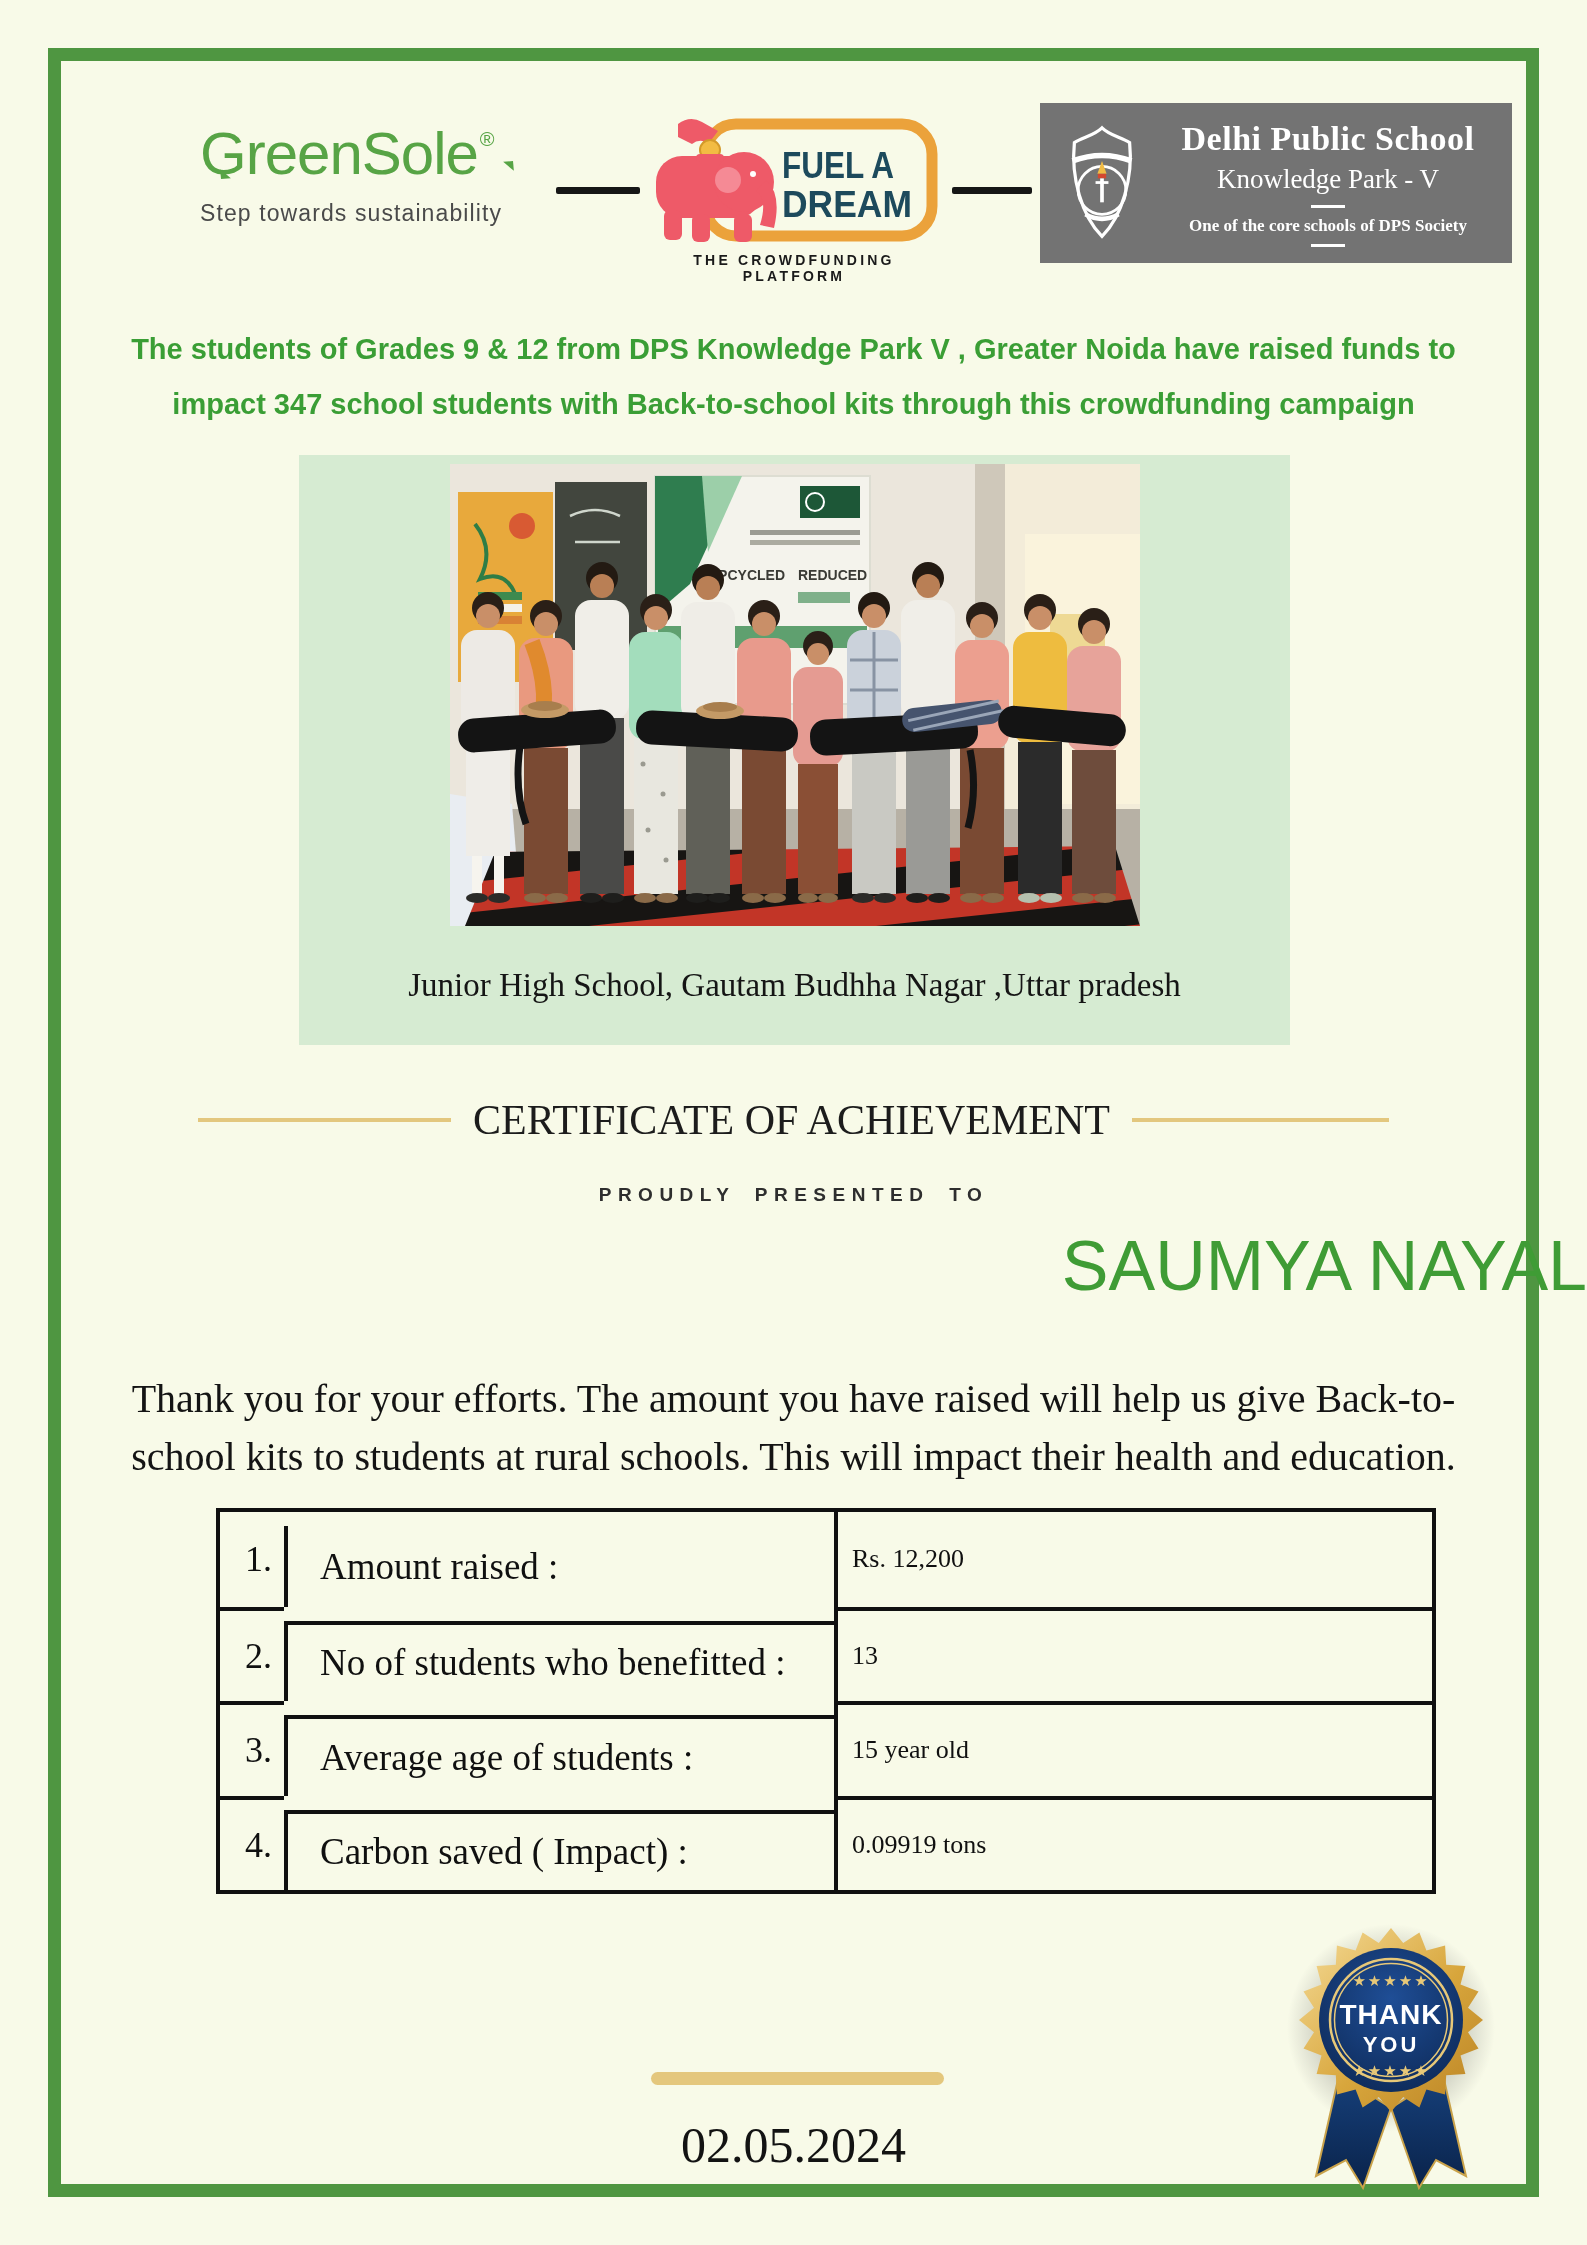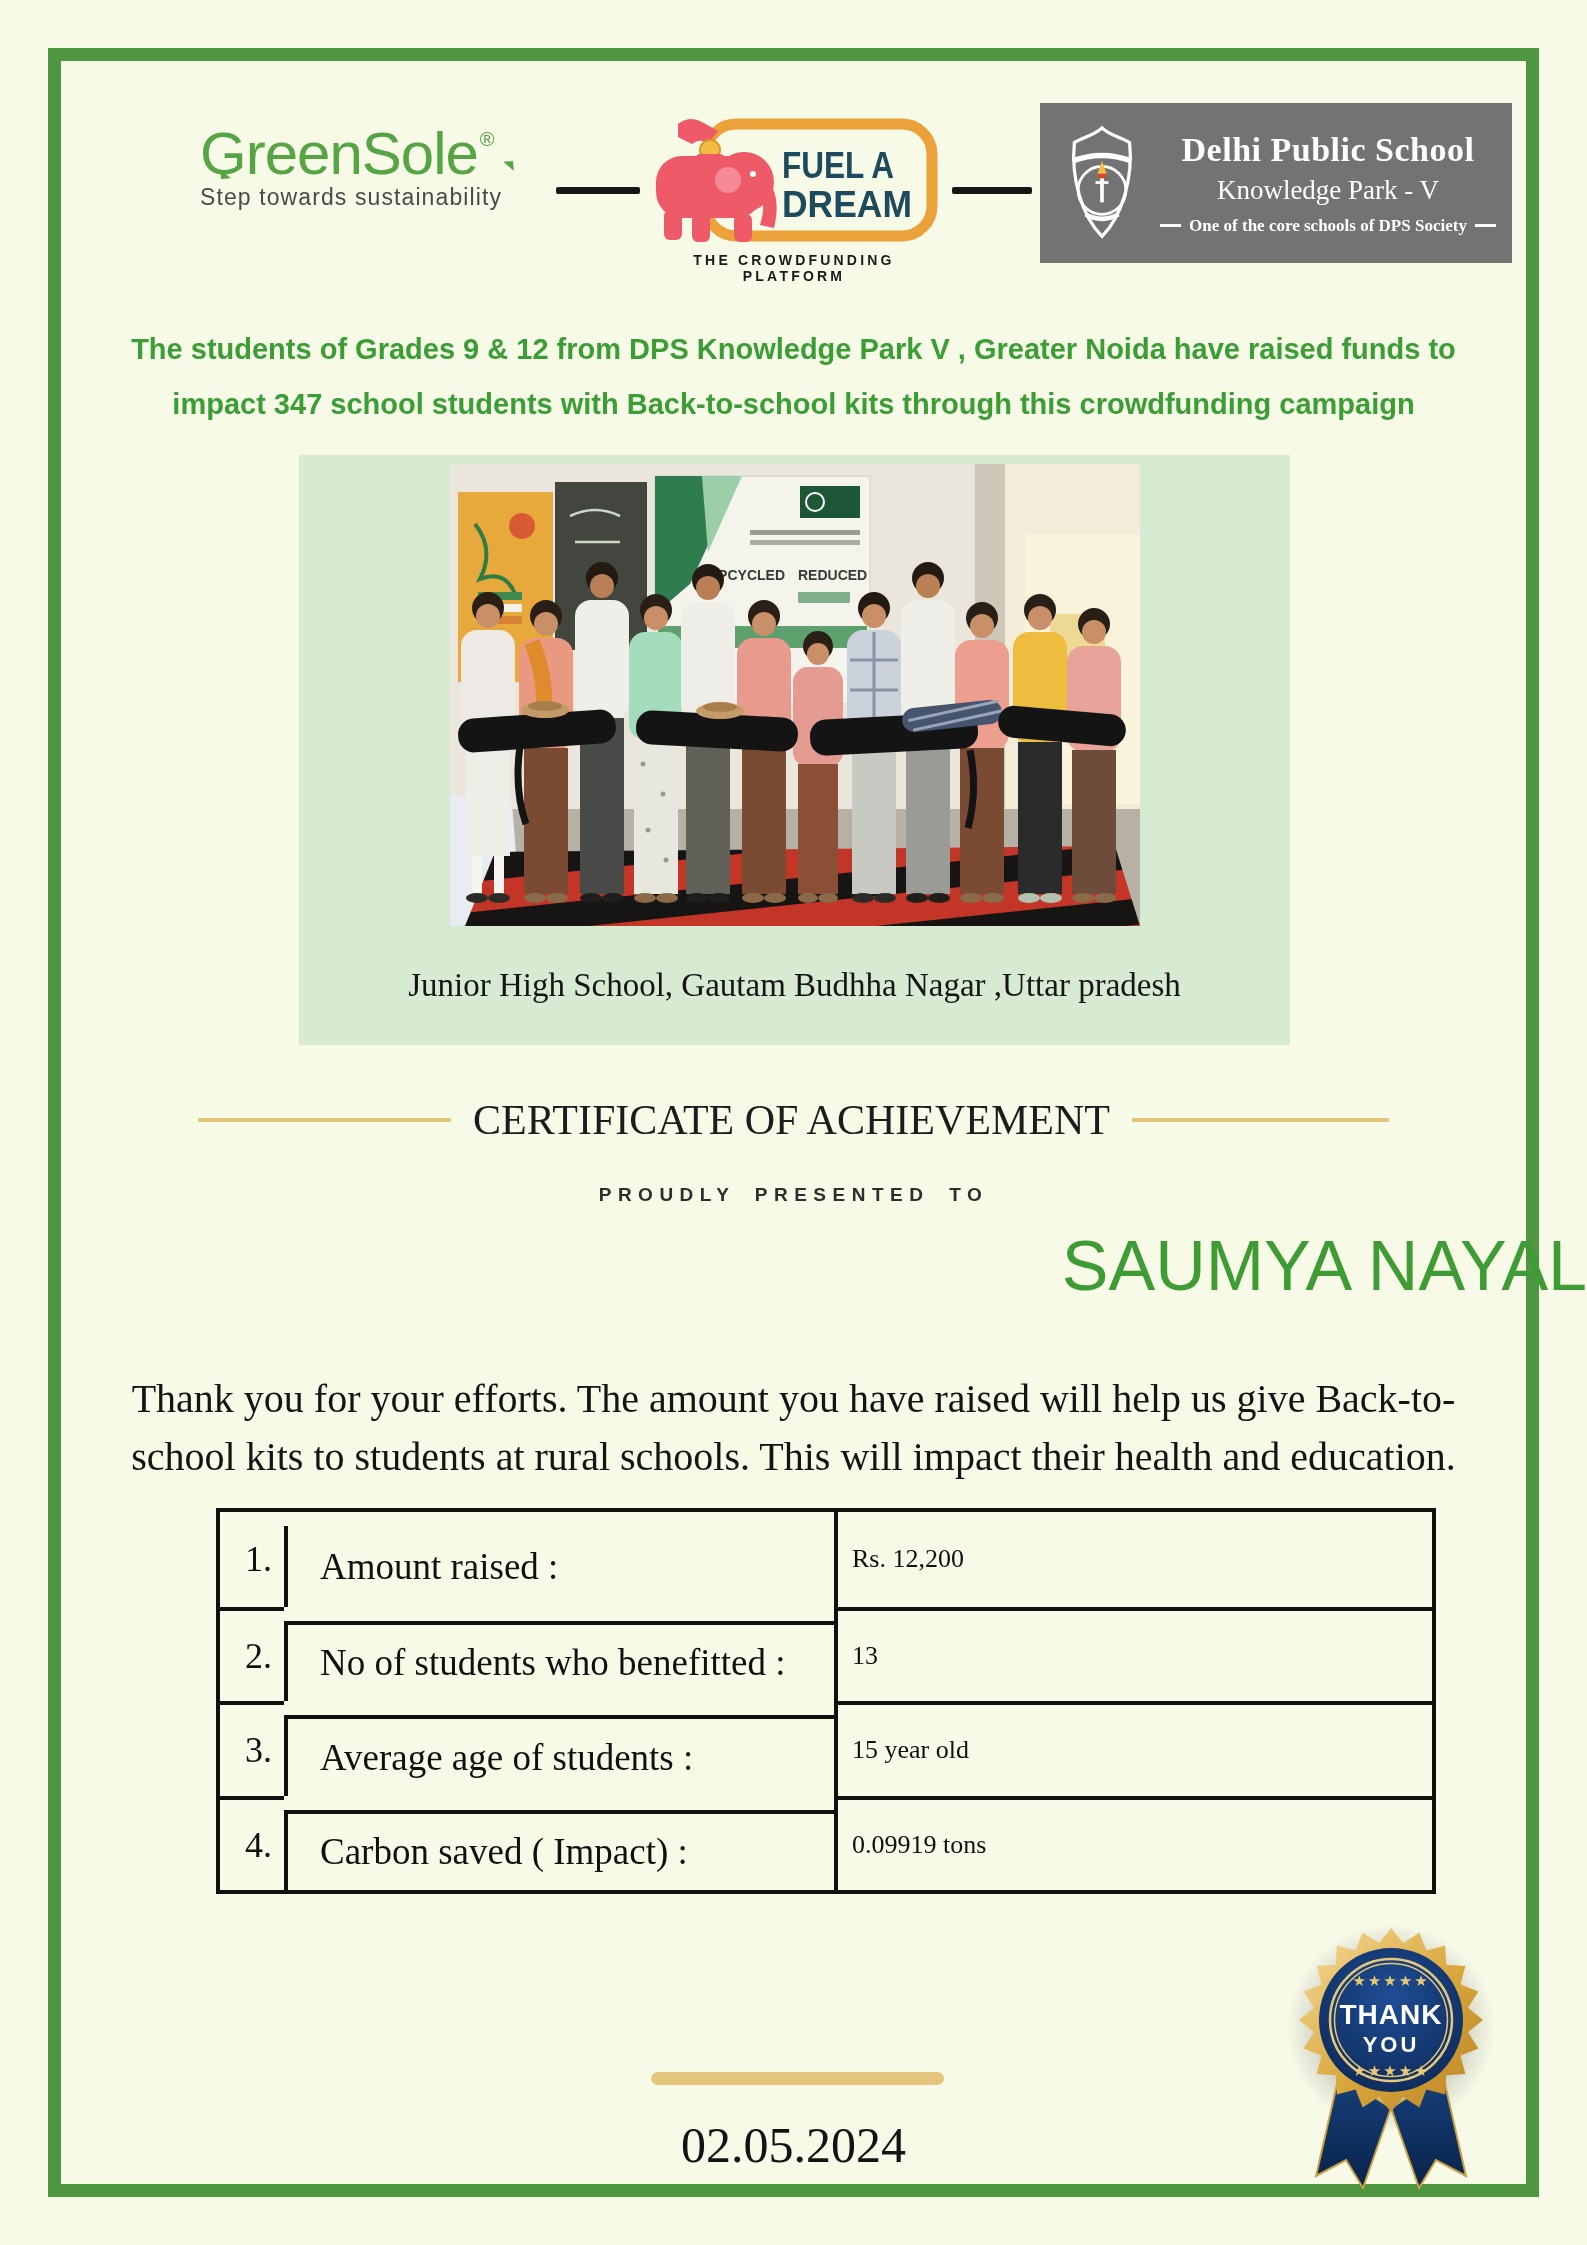--- a/index.html
+++ b/index.html
@@ -5,36 +5,36 @@
   html,body{margin:0;padding:0;background:#e8e8e0;}
   .page{position:relative;width:1587px;height:2245px;background:#F8FAE8;overflow:hidden;
         font-family:"Liberation Sans",sans-serif;margin:0 auto;}
   .abs{position:absolute;}
   
   .frame{left:48px;top:48px;width:1491px;height:2149px;border:13px solid #4F9641;box-sizing:border-box;}
   
   .gs-logo{left:200px;top:124px;width:350px;}
   .gs-name{font-size:60px;letter-spacing:-1px;color:#57A445;line-height:1;position:relative;}
   .gs-reg{font-size:20px;vertical-align:28px;margin-left:2px;}
-  .gs-tagline{margin-top:0;font-size:23px;color:#4A4A4A;letter-spacing:1.1px;}
+  .gs-tagline{margin-top:16px;font-size:23px;color:#4A4A4A;letter-spacing:1.1px;}
   .gs-arrow{width:0;height:0;border:7px solid transparent;}
   .gs-arrow1{left:14px;top:48px;border-top-color:#57A445;transform:rotate(40deg);}
   .gs-arrow2{left:306px;top:30px;border-bottom-color:#57A445;transform:rotate(40deg);}
   .logo-dash{height:7px;background:#161616;border-radius:2px;}
   .dash1{left:556px;top:187px;width:84px;}
   .dash2{left:952px;top:187px;width:80px;}
   .fad{left:648px;top:118px;width:292px;}
   .fad-tagline{position:absolute;top:134px;left:0;width:292px;text-align:center;
                font-size:14px;font-weight:700;letter-spacing:3.2px;color:#1a1a1a;}
   .dps{left:1040px;top:103px;width:472px;height:160px;background:#737373;display:flex;
        align-items:center;box-sizing:border-box;padding-left:16px;}
   .dps-text{margin-left:12px;width:336px;text-align:center;color:#fff;font-family:"Liberation Serif",serif;}
   .dps-title{font-size:34px;font-weight:700;letter-spacing:.5px;}
   .dps-sub{font-size:27px;margin-top:6px;}
-  .dps-tagrow{margin-top:10px;display:flex;align-items:center;justify-content:center;gap:8px;}
+  .dps-tagrow{margin-top:10px;display:flex;align-items:center;justify-content:center;gap:8px;flex-direction:column;}
   .dps-bar{width:34px;height:3px;background:#fff;}
   .dps-tag{font-size:17px;font-weight:700;white-space:nowrap;}
   
   .statement{left:70px;top:322px;width:1447px;text-align:center;font-size:29px;font-weight:700;
              color:#3A9E35;line-height:1.9;}
   
   .panel{left:299px;top:455px;width:991px;height:590px;background:#D6EBD2;}
   .photo{left:151px;top:9px;}
   .caption{left:0;top:512px;width:991px;text-align:center;font-family:"Liberation Serif",serif;
            font-size:33px;color:#151515;}

